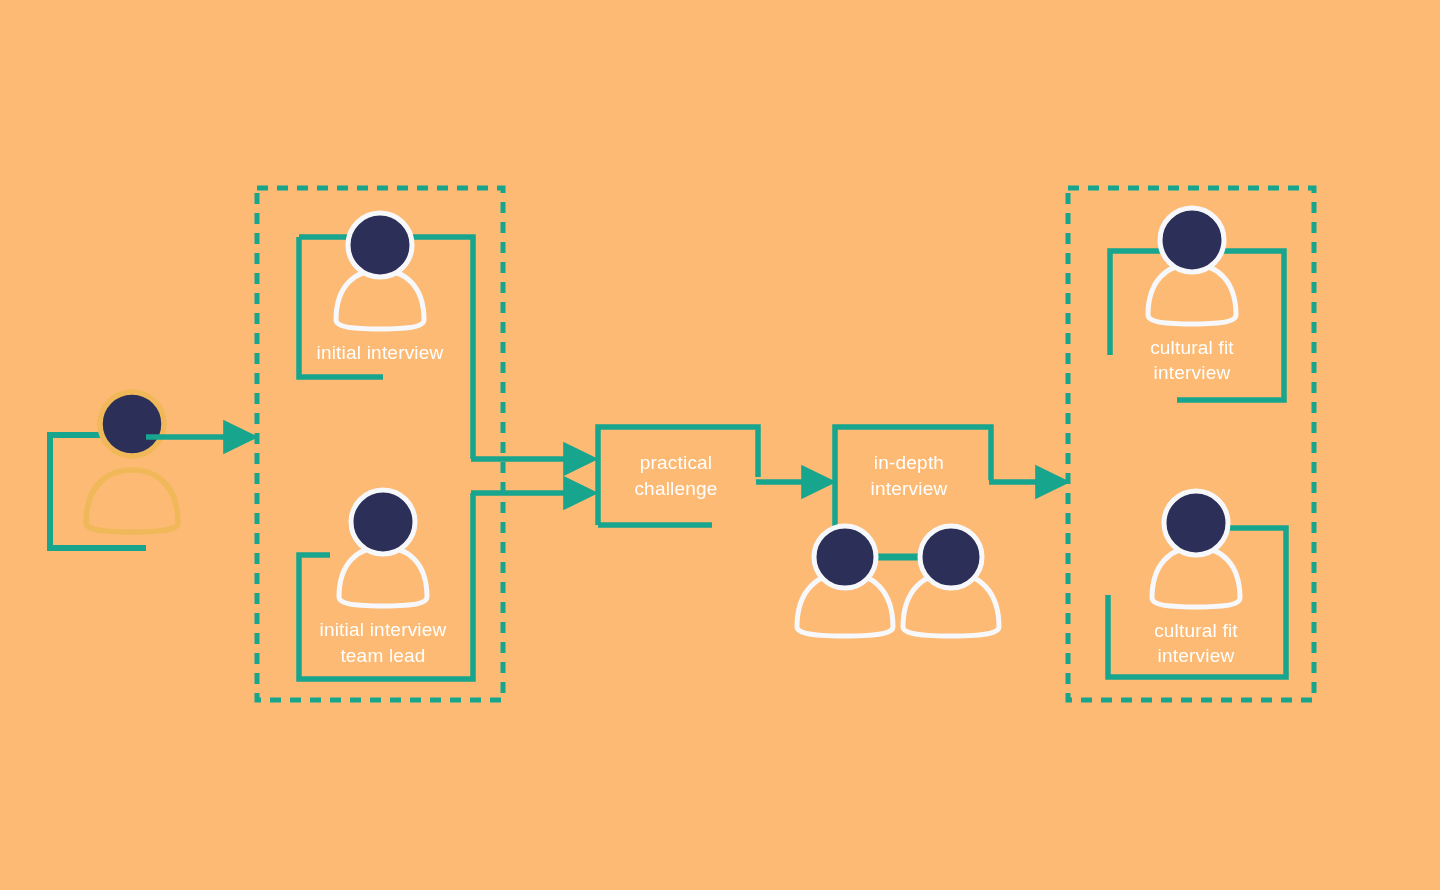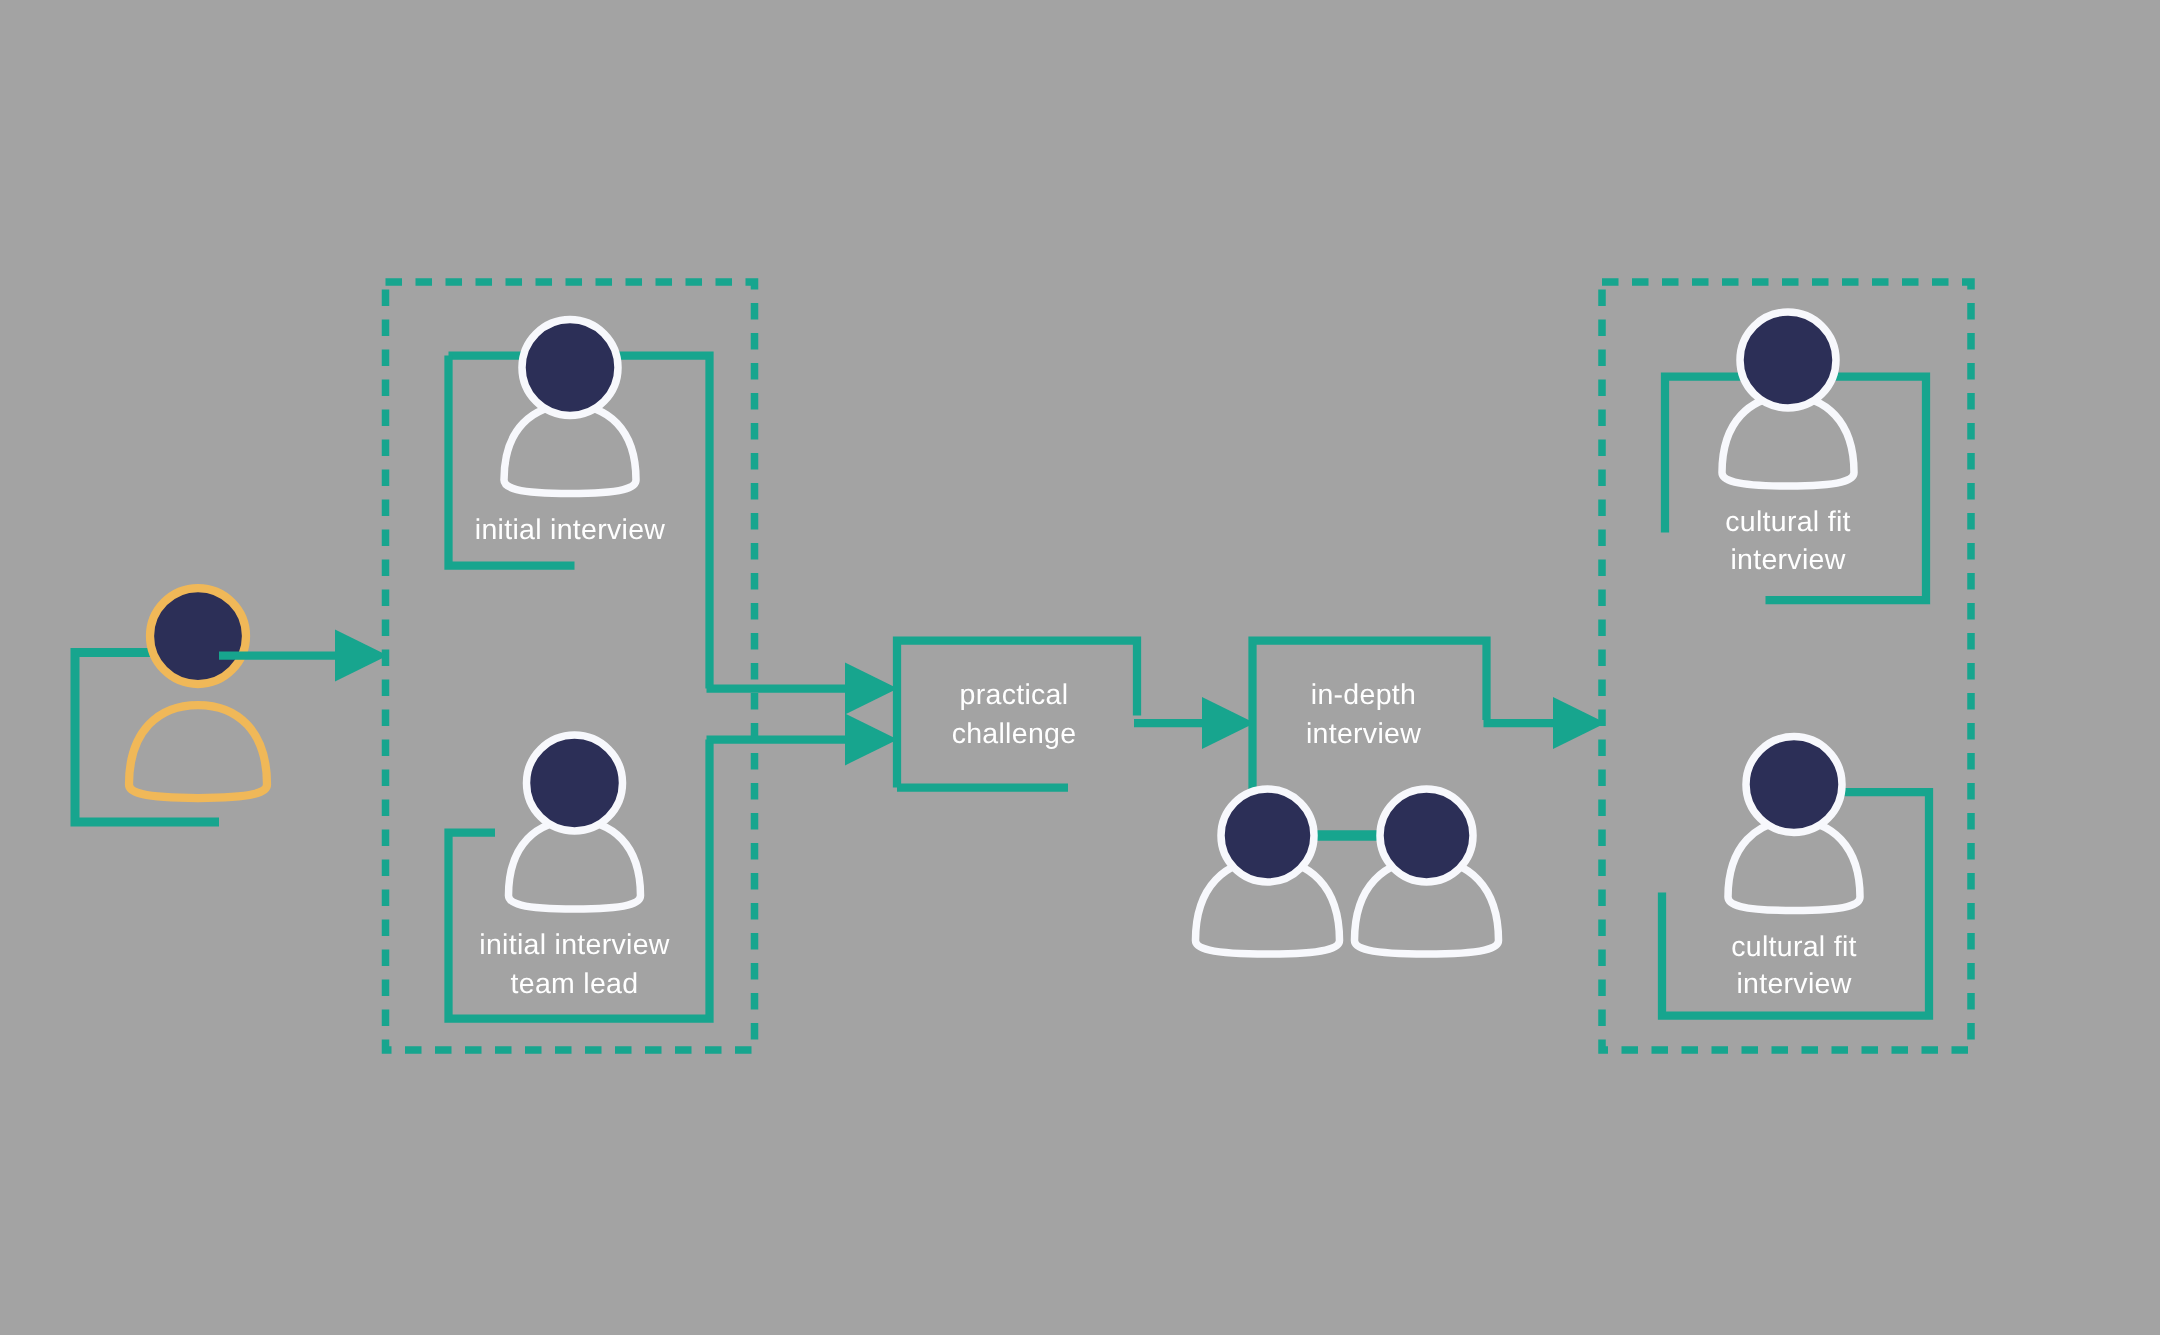--- a/index.html
+++ b/index.html
@@ -10,21 +10,21 @@
   body {
     width: 1440px;
     height: 890px;
     font-family: "Liberation Sans", sans-serif;
     overflow: hidden;
   }
   #stage {
     position: relative;
     width: 1440px;
     height: 890px;
-    background: #a3a3a3;
+    background: #fdba74;
   }
   #diagram-svg {
     position: absolute;
     left: 0;
     top: 0;
     width: 1440px;
     height: 890px;
     display: block;
   }
   .node-label {

